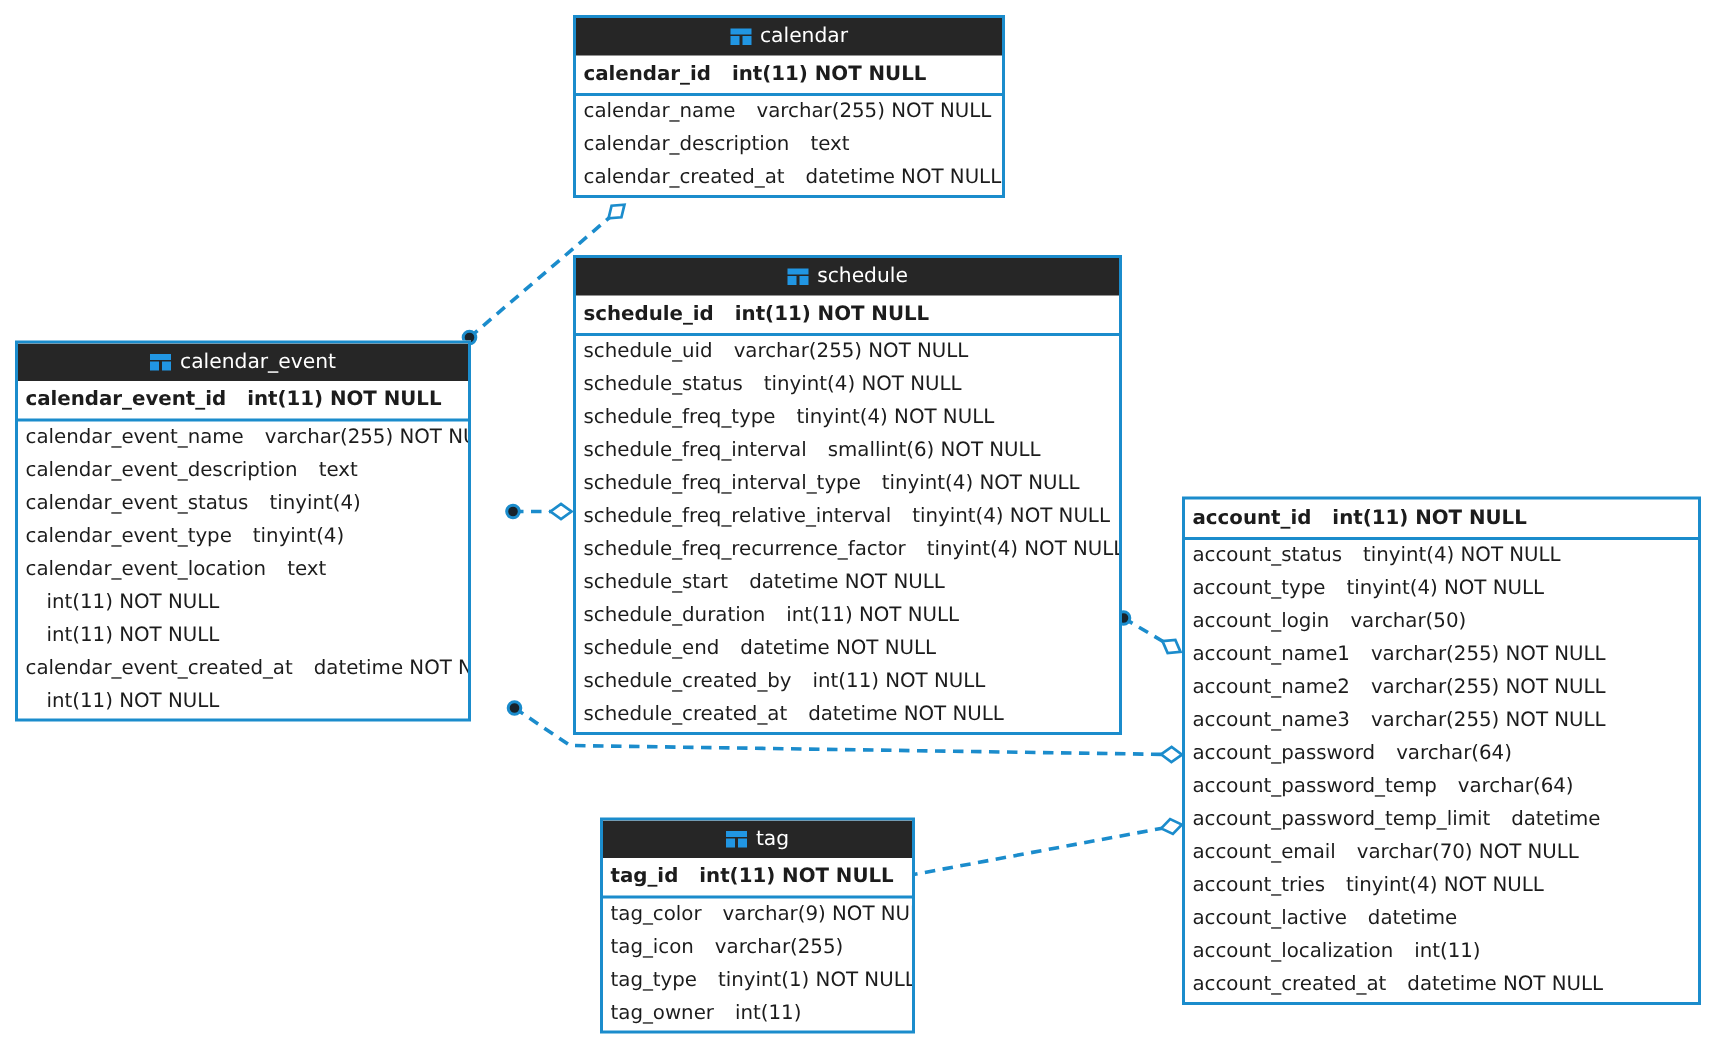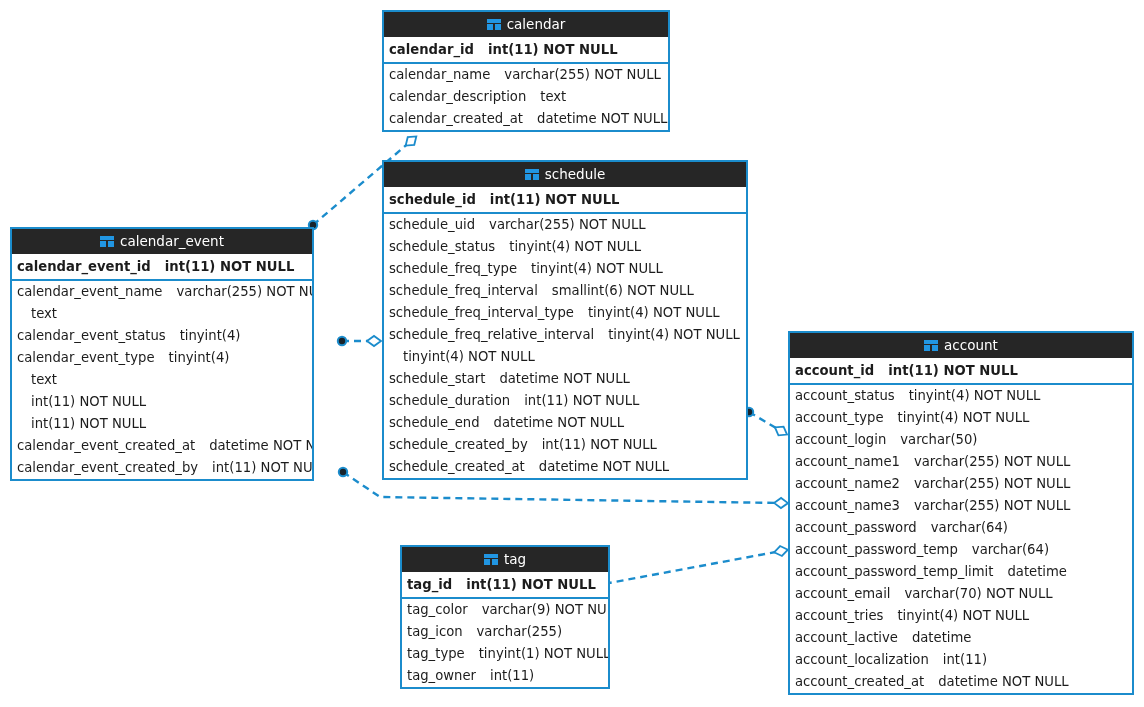--- a/index.html
+++ b/index.html
@@ -172,50 +172,51 @@
             <span class="col-name">calendar_event_id</span>
             <span class="col-type">int(11) NOT NULL</span>
           </div>
         </div>
         <div class="rows">
           <div class="row">
             <span class="col-name">calendar_event_name</span>
             <span class="col-type">varchar(255) NOT NULL</span>
           </div>
           <div class="row">
+            <span class="col-name">calendar_event_description</span>
             <span class="col-type">text</span>
           </div>
           <div class="row">
             <span class="col-name">calendar_event_status</span>
             <span class="col-type">tinyint(4)</span>
           </div>
           <div class="row">
             <span class="col-name">calendar_event_type</span>
             <span class="col-type">tinyint(4)</span>
           </div>
           <div class="row">
+            <span class="col-name">calendar_event_location</span>
             <span class="col-type">text</span>
           </div>
           <div class="row">
             <span class="col-type">int(11) NOT NULL</span>
           </div>
           <div class="row">
             <span class="col-type">int(11) NOT NULL</span>
           </div>
           <div class="row">
             <span class="col-name">calendar_event_created_at</span>
             <span class="col-type">datetime NOT NULL</span>
           </div>
           <div class="row">
-            <span class="col-name">calendar_event_created_by</span>
-            <span class="col-type">int(11) NOT NULL</span>
-          </div>
-        </div>
-      </div>
-      <div class="entity" style="left: 382px; top: 160px; width: 366px;">
+            <span class="col-type">int(11) NOT NULL</span>
+          </div>
+        </div>
+      </div>
+      <div class="entity" style="left: 382px; top: 170px; width: 366px;">
         <div class="entity-header">
           <span class="tbl-icon">
             <i class="bar"></i>
             <i class="c1"></i>
             <i class="c2"></i>
           </span>
           <span>schedule</span>
         </div>
         <div class="pk-row">
           <div class="row pk">
@@ -242,20 +243,21 @@
           </div>
           <div class="row">
             <span class="col-name">schedule_freq_interval_type</span>
             <span class="col-type">tinyint(4) NOT NULL</span>
           </div>
           <div class="row">
             <span class="col-name">schedule_freq_relative_interval</span>
             <span class="col-type">tinyint(4) NOT NULL</span>
           </div>
           <div class="row">
+            <span class="col-name">schedule_freq_recurrence_factor</span>
             <span class="col-type">tinyint(4) NOT NULL</span>
           </div>
           <div class="row">
             <span class="col-name">schedule_start</span>
             <span class="col-type">datetime NOT NULL</span>
           </div>
           <div class="row">
             <span class="col-name">schedule_duration</span>
             <span class="col-type">int(11) NOT NULL</span>
           </div>
@@ -301,28 +303,20 @@
             <span class="col-name">tag_type</span>
             <span class="col-type">tinyint(1) NOT NULL</span>
           </div>
           <div class="row">
             <span class="col-name">tag_owner</span>
             <span class="col-type">int(11)</span>
           </div>
         </div>
       </div>
       <div class="entity" style="left: 788px; top: 331px; width: 346px;">
-        <div class="entity-header">
-          <span class="tbl-icon">
-            <i class="bar"></i>
-            <i class="c1"></i>
-            <i class="c2"></i>
-          </span>
-          <span>account</span>
-        </div>
         <div class="pk-row">
           <div class="row pk">
             <span class="col-name">account_id</span>
             <span class="col-type">int(11) NOT NULL</span>
           </div>
         </div>
         <div class="rows">
           <div class="row">
             <span class="col-name">account_status</span>
             <span class="col-type">tinyint(4) NOT NULL</span>

